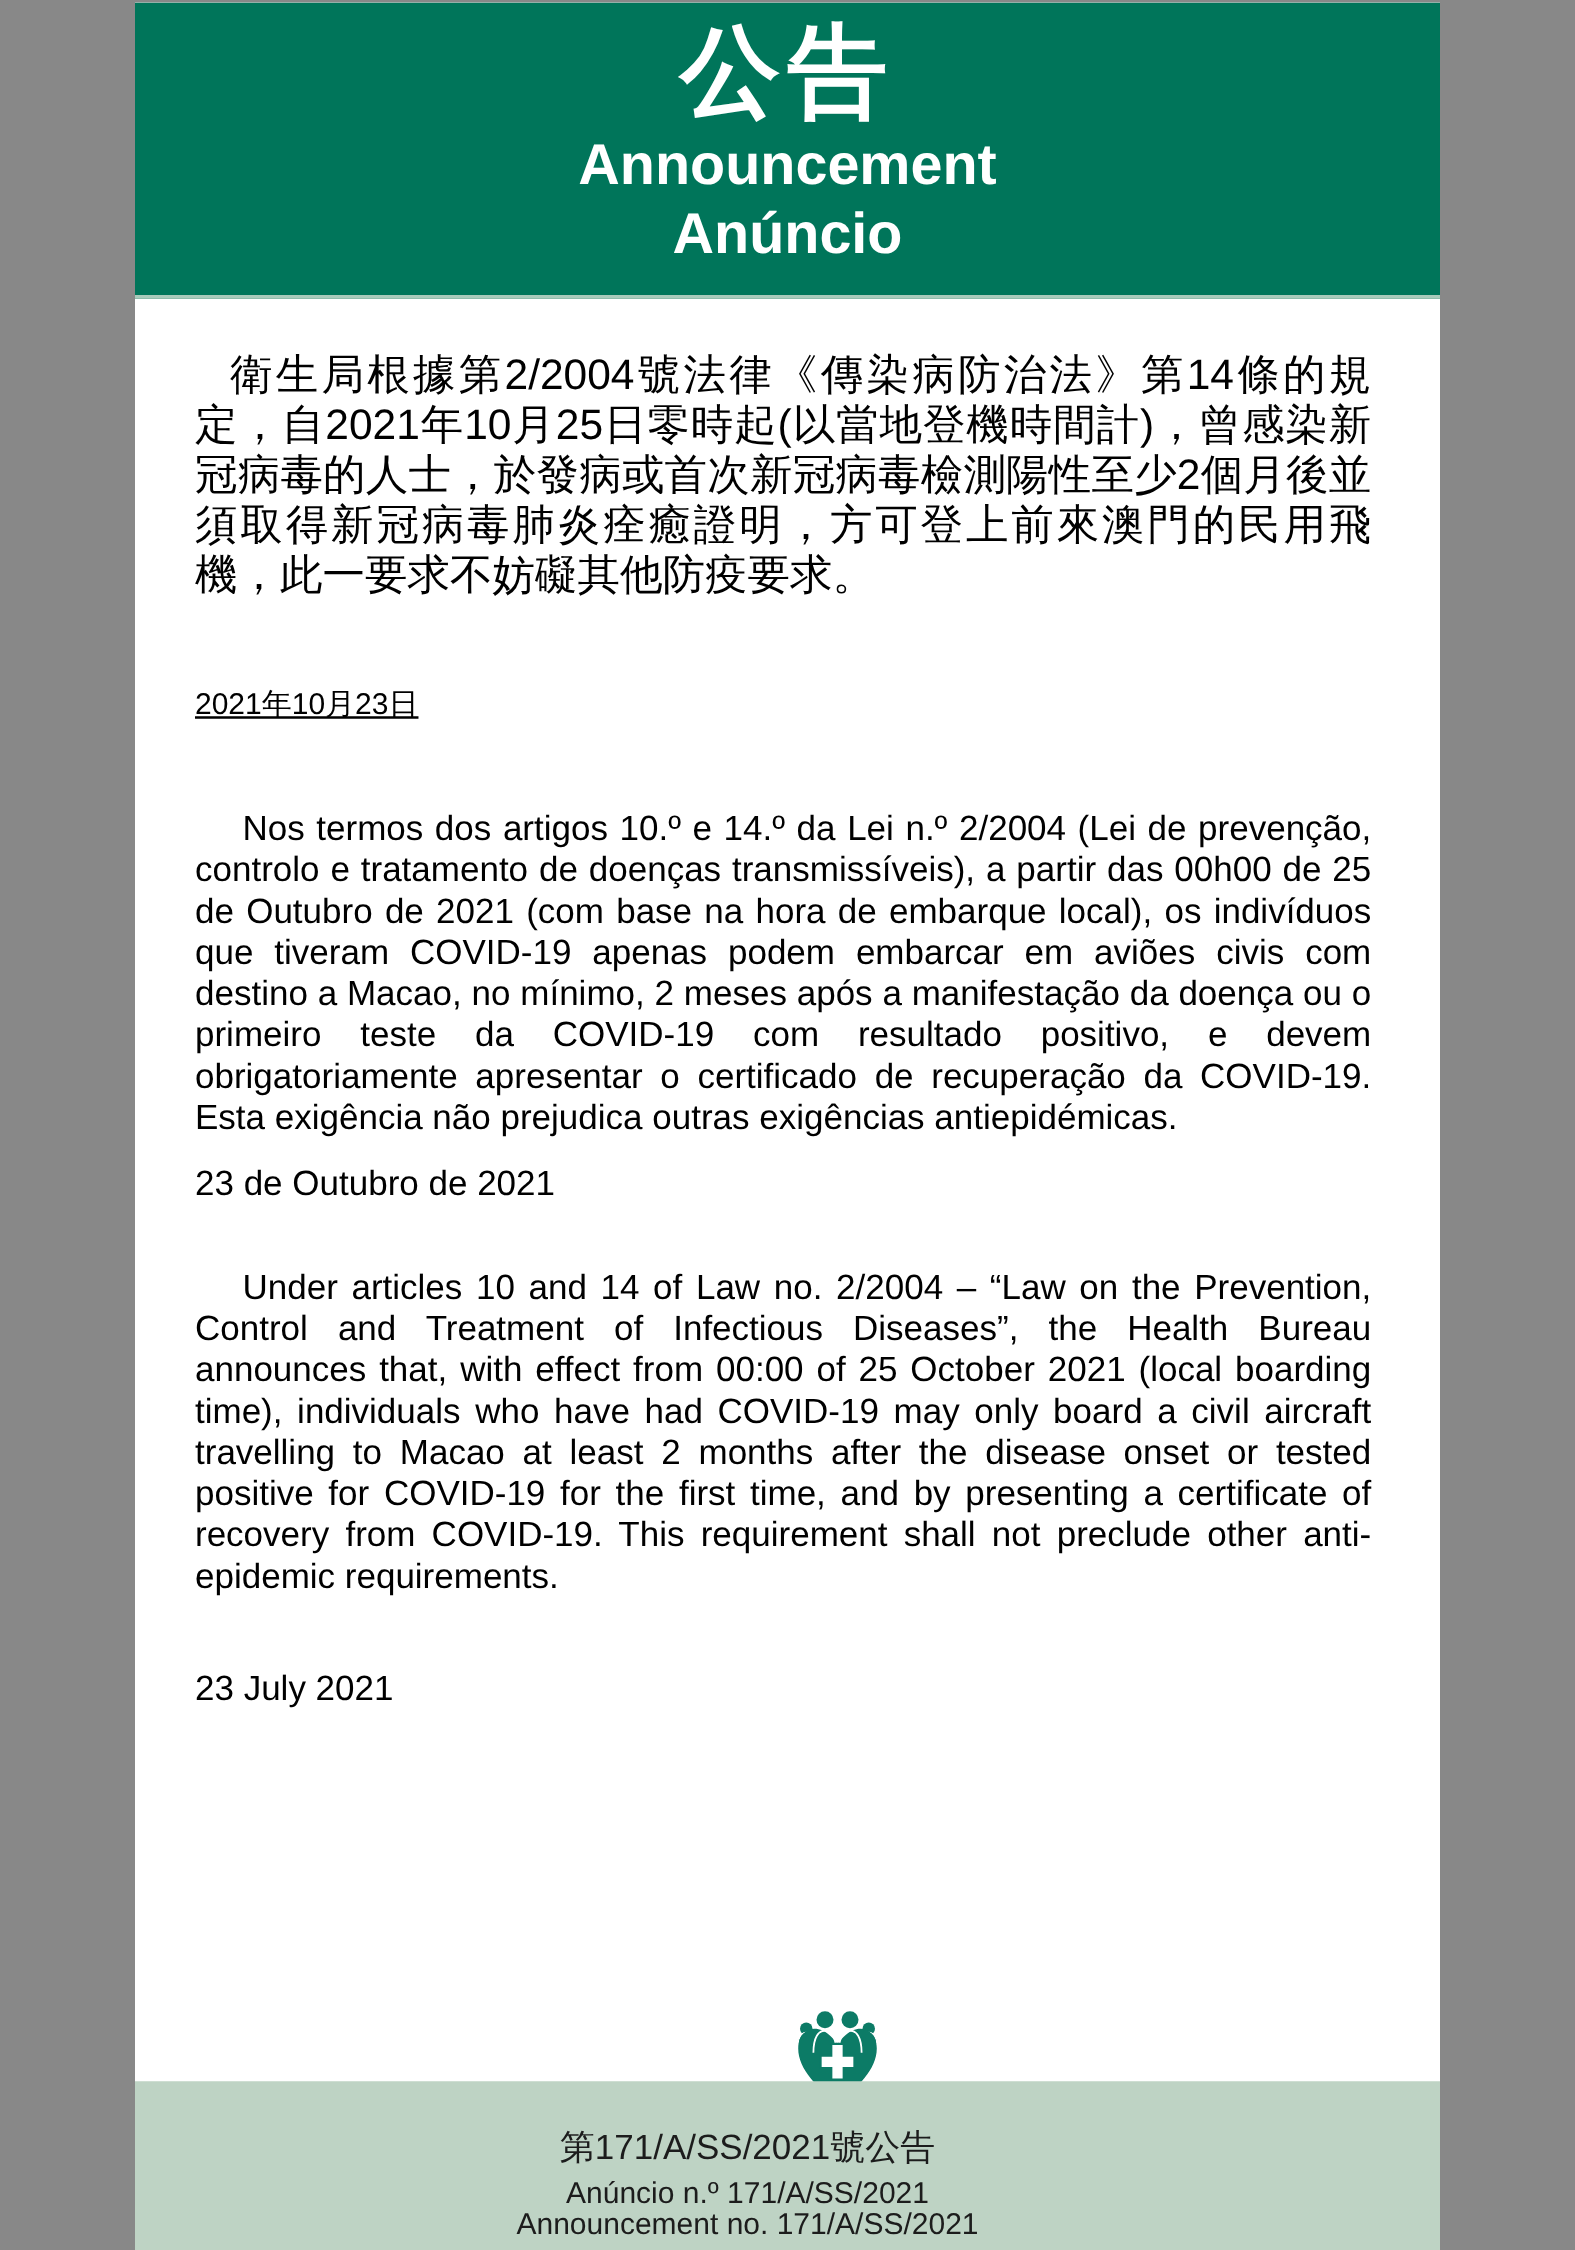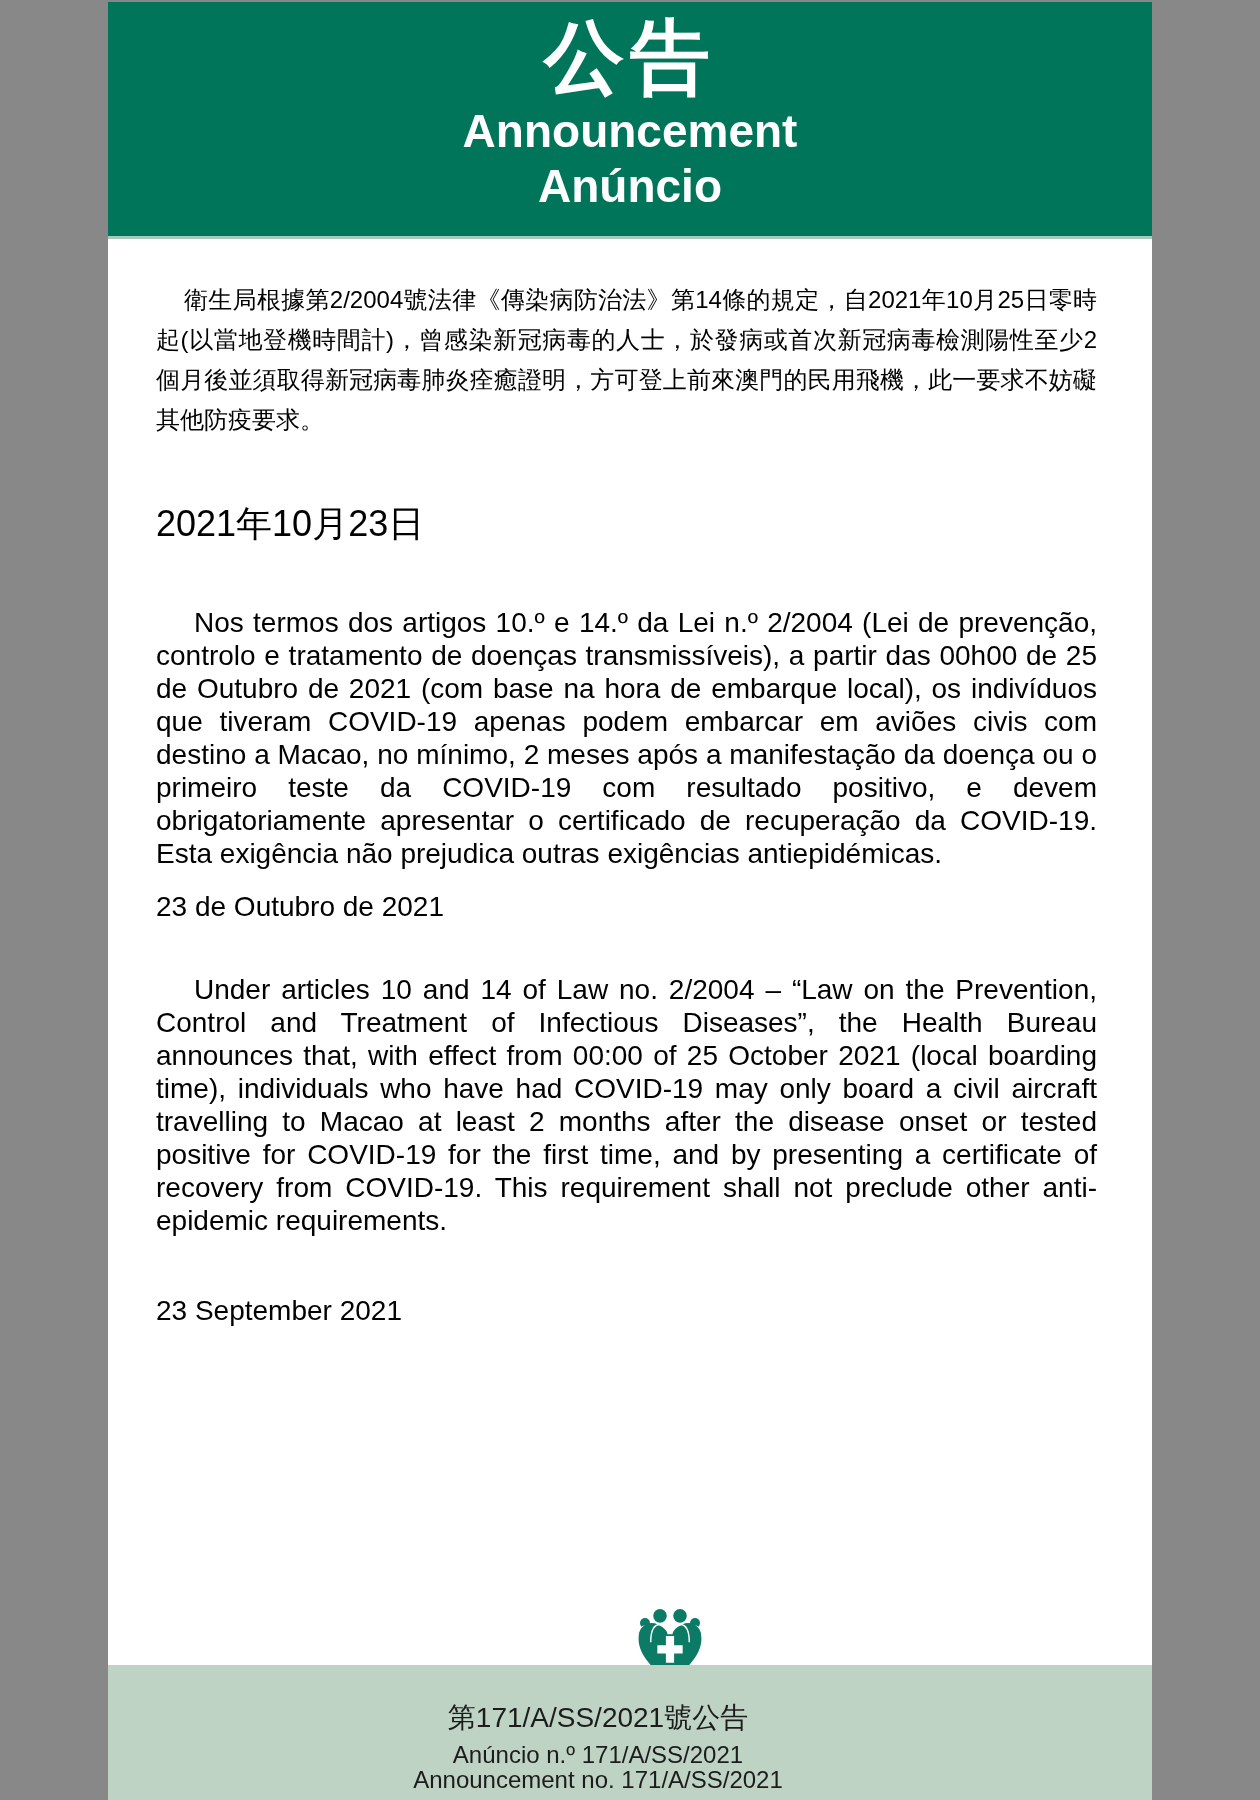--- a/index.html
+++ b/index.html
@@ -30,29 +30,30 @@
   }
   .title-latin {
     font-size:46px;
     line-height:55px;
     font-weight:bold;
   }
   
   .content { padding:0 55px 0 48px; }
   .zh-para {
     margin-top:41px;
-    font-size:24px;
+    font-size:34px;
     line-height:40px;
     text-align:justify;
     text-indent:28px;
   }
   .zh-date {
     margin-top:64px;
-    font-size:36px;
+    font-size:24px;
     line-height:40px;
+    text-decoration:underline;
   }
   .latin-para {
     font-size:28px;
     line-height:33px;
     text-align:justify;
     text-indent:38px;
   }
   .pt-para { margin-top:62px; }
   .pt-date {
     margin-top:20px;
@@ -121,21 +122,21 @@
   </div>
 
   <div class="content">
     <p class="zh-para">衛生局根據第2/2004號法律《傳染病防治法》第14條的規定，自2021年10月25日零時起(以當地登機時間計)，曾感染新冠病毒的人士，於發病或首次新冠病毒檢測陽性至少2個月後並須取得新冠病毒肺炎痊癒證明，方可登上前來澳門的民用飛機，此一要求不妨礙其他防疫要求。</p>
     <p class="zh-date">2021年10月23日</p>
 
     <p class="latin-para pt-para">Nos termos dos artigos 10.º e 14.º da Lei n.º 2/2004 (Lei de prevenção, controlo e tratamento de doenças transmissíveis), a partir das 00h00 de 25 de Outubro de 2021 (com base na hora de embarque local), os indivíduos que tiveram COVID-19 apenas podem embarcar em aviões civis com destino a Macao, no mínimo, 2 meses após a manifestação da doença ou o primeiro teste da COVID-19 com resultado positivo, e devem obrigatoriamente apresentar o certificado de recuperação da COVID-19. Esta exigência não prejudica outras exigências antiepidémicas.</p>
     <p class="pt-date">23 de Outubro de 2021</p>
 
     <p class="latin-para en-para">Under articles 10 and 14 of Law no. 2/2004 – “Law on the Prevention, Control and Treatment of Infectious Diseases”, the Health Bureau announces that, with effect from 00:00 of 25 October 2021 (local boarding time), individuals who have had COVID-19 may only board a civil aircraft travelling to Macao at least 2 months after the disease onset or tested positive for COVID-19 for the first time, and by presenting a certificate of recovery from COVID-19. This requirement shall not preclude other anti-epidemic requirements.</p>
-    <p class="en-date">23 September 2021</p>
+    <p class="en-date">23 July 2021</p>
   </div>
 
   <div class="org-block">
     <svg class="org-logo" viewBox="0 0 100 112" xmlns="http://www.w3.org/2000/svg">
 
       <circle cx="15" cy="21" r="7" fill="#0c7b66"></circle>
       <circle cx="85" cy="21" r="7" fill="#0c7b66"></circle>
       <ellipse cx="15" cy="38" rx="9" ry="13" fill="#0c7b66" stroke="#ffffff" stroke-width="1.5"></ellipse>
       <ellipse cx="85" cy="38" rx="9" ry="13" fill="#0c7b66" stroke="#ffffff" stroke-width="1.5"></ellipse>
 

